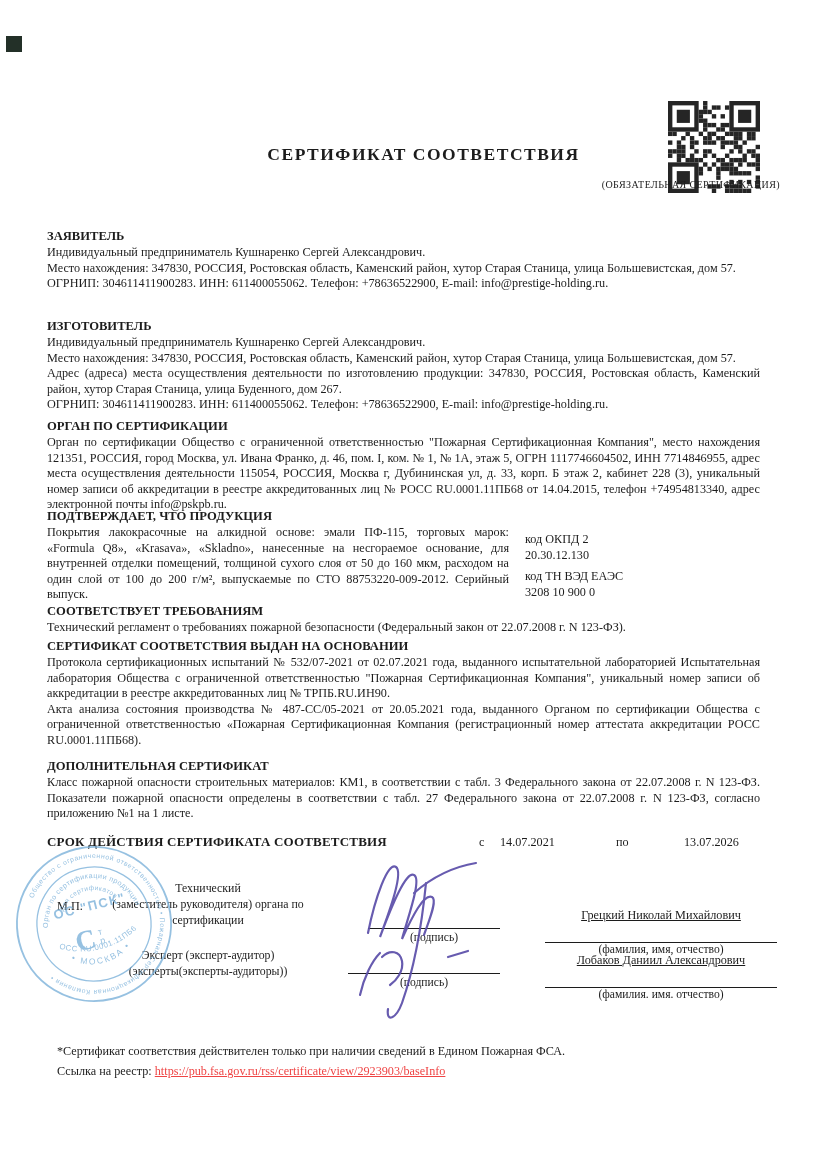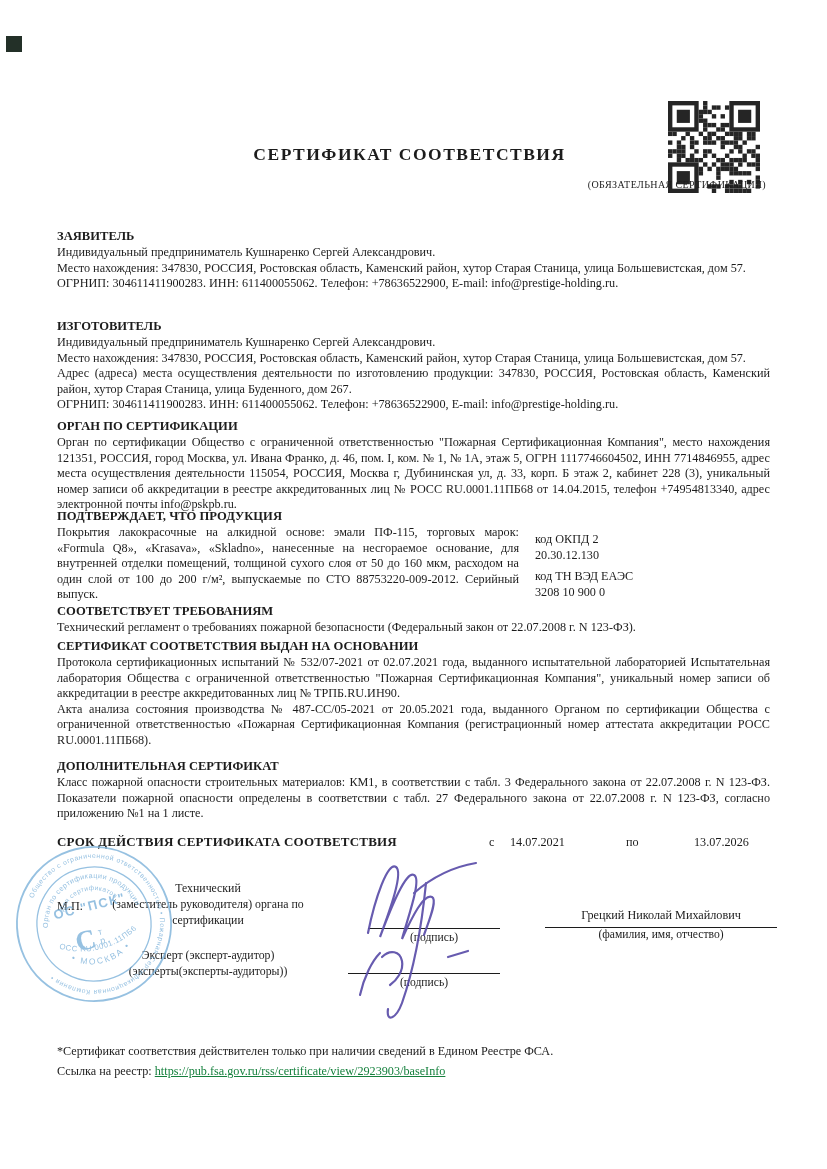--- a/index.html
+++ b/index.html
@@ -1,41 +1,41 @@
 <!DOCTYPE html>
 <html><head>
 <meta charset="utf-8">
 <style>
   html,body{margin:0;padding:0;background:#e9e9e9;}
   .page{
     position:relative;width:827px;height:1169px;background:#fff;margin:0 auto;
     font-family:"Liberation Serif","DejaVu Serif",serif;color:#1c1c1c;overflow:hidden;
   }
   .abs{position:absolute;}
-  .content{left:53px;width:713px;}
+  .content{left:67px;width:713px;}
   .title{top:144px;text-align:center;font-weight:bold;font-size:17.5px;letter-spacing:1.5px;}
   .subtitle{top:179px;text-align:right;font-size:10px;letter-spacing:.4px;}
   .cert-number{top:198px;text-align:center;font-size:13.5px;font-weight:bold;}
   .cert-number .num{text-decoration:underline;}
-  .section{left:57px;width:713px;font-size:12.2px;line-height:15.6px;}
+  .section{left:47px;width:713px;font-size:12.2px;line-height:15.6px;}
   .section h3{margin:0 0 1px 0;font-size:12.6px;line-height:16px;font-weight:bold;}
   .just{text-align:justify;}
   .corner-mark{left:6px;top:36px;width:16px;height:16px;background:#233028;}
   .qr{left:668px;top:101px;width:92px;height:92px;}
   .prod-text{width:462px;}
   .code-row{position:absolute;left:478px;display:flex;flex-direction:column;}
   .code-row .lbl{width:100px;}
   .validity-heading{font-weight:bold;font-size:13px;letter-spacing:.2px;}
   .sig-line{border-bottom:1.2px solid #1c1c1c;height:0;}
   .cap{font-size:11.6px;text-align:center;}
   .role{width:230px;text-align:center;font-size:11.8px;line-height:15.8px;}
   .fio{width:232px;text-align:center;font-size:12.2px;}
-  .fio .nm{padding-bottom:4px;border-bottom:1.2px solid #1c1c1c;}
+  .fio .nm{padding-bottom:19px;border-bottom:1.2px solid #1c1c1c;text-decoration:underline;}
   .footer-note{font-size:12.2px;}
-  .reg-link{color:#15803d;}
+  .reg-link{color:#ef4444;}
   .stamp-svg{left:12px;top:842px;opacity:.8;z-index:2;pointer-events:none;}
   .sig-svg{left:330px;top:853px;z-index:3;pointer-events:none;}
   .mp{font-size:12.2px;z-index:1;}
 </style>
 </head>
 <body>
 
 <div class="page">
 
   <div class="abs corner-mark"></div>
@@ -306,30 +306,34 @@
   <div class="abs cap" style="left:368px;top:931px;width:132px">(подпись)</div>
 
   <div class="abs sig-line" style="left:348px;top:973px;width:152px"></div>
   <div class="abs cap" style="left:348px;top:976px;width:152px">(подпись)</div>
 
   <div class="abs fio" style="left:545px;top:908px">
     <div class="nm">Грецкий Николай Михайлович</div>
     <div class="cap">(фамилия, имя, отчество)</div>
   </div>
 
+  <div class="abs fio" style="left:545px;top:953px">
+    <div class="nm">Лобаков Даниил Александрович</div>
+    <div class="cap">(фамилия. имя. отчество)</div>
+  </div>
 
   <svg class="abs sig-svg" width="160" height="170" viewBox="0 0 160 170" xmlns="http://www.w3.org/2000/svg">
     <g fill="none" stroke="#5b4ea9" stroke-width="2.2" stroke-linecap="round" opacity="0.92">
       <path d="M38 80 C 45 45, 58 8, 66 14 C 74 20, 58 62, 50 84 C 62 52, 76 18, 84 22 C 92 26, 78 64, 72 86 C 82 64, 94 40, 102 44 C 108 47, 98 70, 94 82"></path>
       <path d="M84 40 C 100 26, 122 14, 146 10"></path>
       <path d="M96 30 C 92 70, 86 110, 72 150 C 66 166, 56 170, 58 156"></path>
       <path d="M52 104 C 60 96, 70 98, 72 108 C 74 118, 66 128, 60 132"></path>
       <path d="M30 142 C 34 124, 42 108, 50 100"></path>
       <path d="M118 104 L 138 98"></path>
     </g>
   </svg>
 
-  <div class="abs footer-note" style="left:57px;top:1044px">*Сертификат соответствия действителен только при наличии сведений в Едином Реестре ФСА.</div>
+  <div class="abs footer-note" style="left:57px;top:1044px">*Сертификат соответствия действителен только при наличии сведений в Едином Пожарная ФСА.</div>
   <div class="abs footer-note" style="left:57px;top:1064px">
     <span>Ссылка на реестр: </span><a class="reg-link" href="#">https://pub.fsa.gov.ru/rss/certificate/view/2923903/baseInfo</a>
   </div>
 
 </div>
 
 </body></html>

